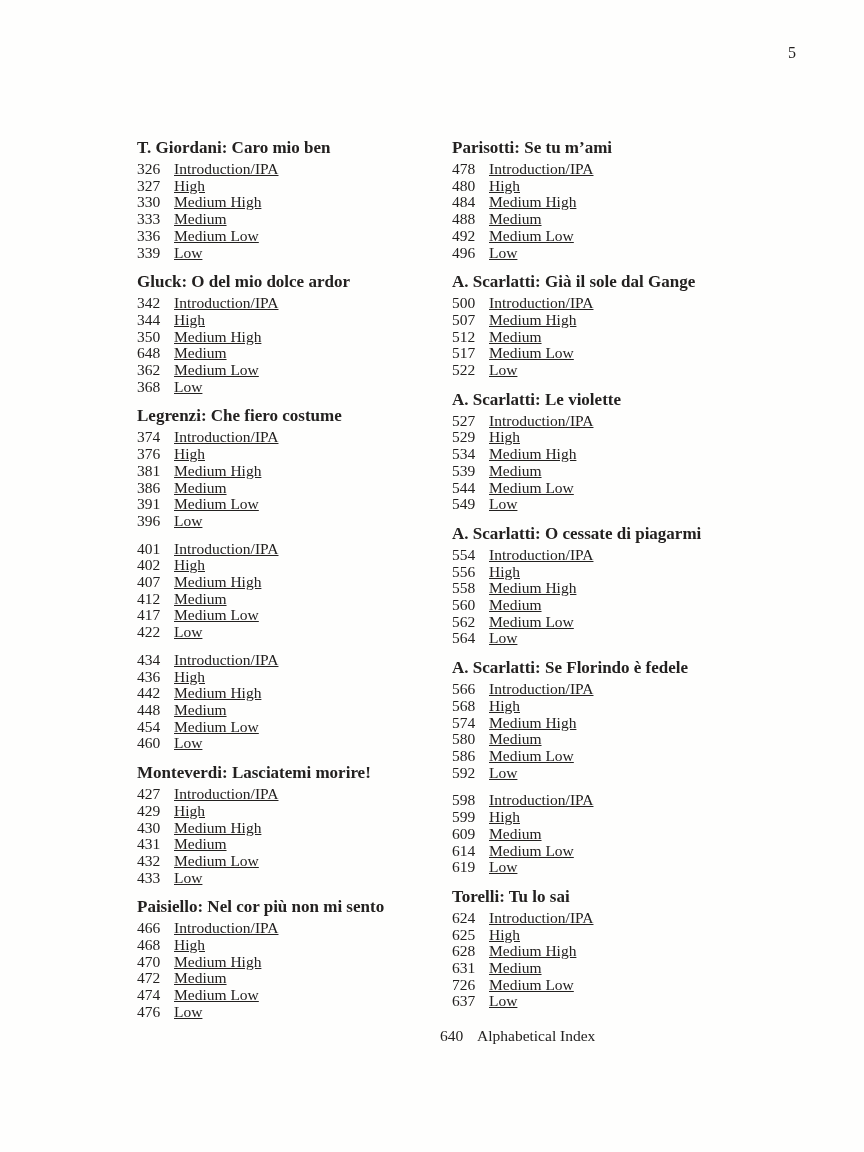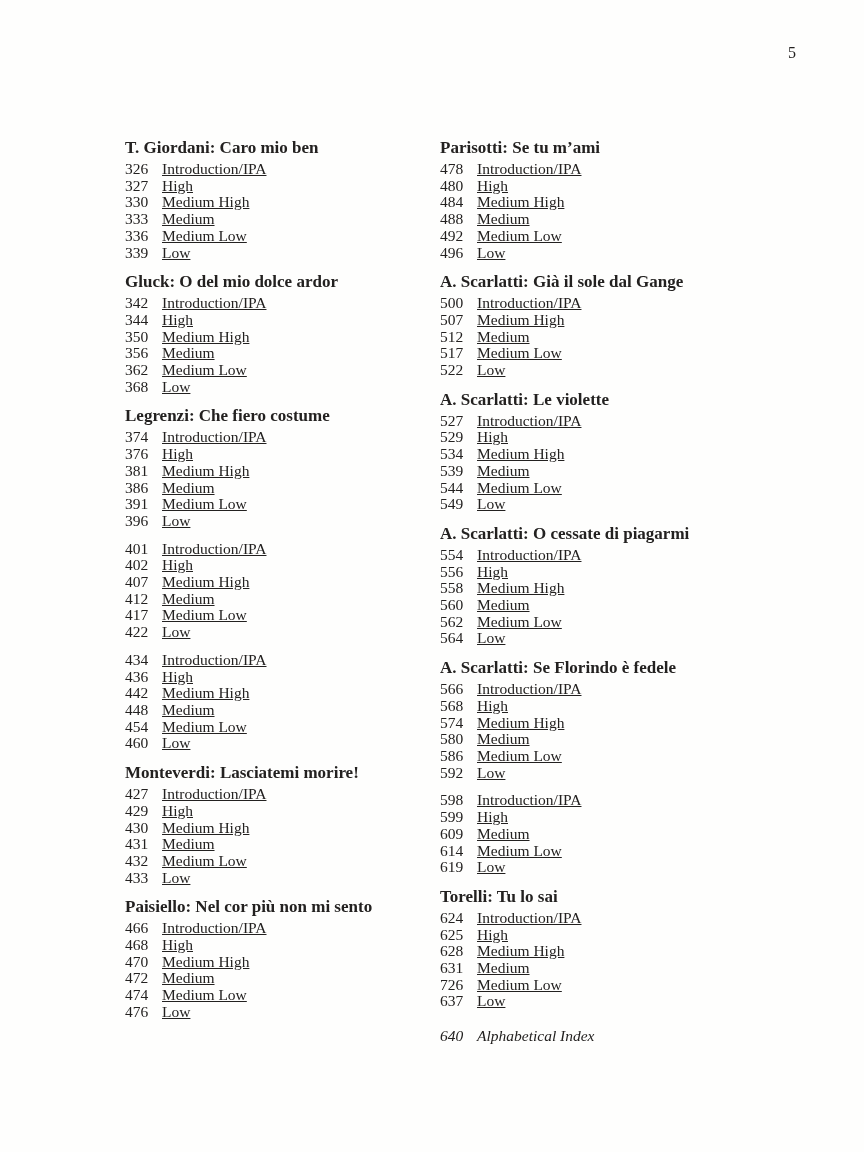--- a/index.html
+++ b/index.html
@@ -24,21 +24,21 @@
     line-height: 18px;
   }
   .content {
     position: absolute;
     left: 125px;
     top: 138px;
     display: flex;
   }
   .column-left  { width: 315px; }
   .column-right { width: 340px; }
-  .group { margin: 0 0 11px 0; }
+  .group { margin: 0 0 11px 12px; }
   .group-title {
     font-size: 17px;
     font-weight: bold;
     line-height: 19px;
     margin: 0 0 4px 0;
     white-space: nowrap;
   }
   .entries {
     list-style: none;
     margin: 0;
@@ -47,21 +47,21 @@
   }
   .entry {
     font-size: 15.5px;
     line-height: 16.7px;
     white-space: nowrap;
   }
   .entry-page {
     display: inline-block;
     width: 37px;
   }
-  .footer-entry { margin-top: 18px; font-style: italic; }
+  .footer-entry { margin-top: 18px; }
 </style>
 </head>
 <body>
 
 <div class="page">
   <div class="page-number">5</div>
 
   <div class="content">
     <div class="column column-left">
   <section class="group">
@@ -102,21 +102,21 @@
 
   <li class="entry">
     <span class="entry-page">344</span><span class="entry-label">High</span>
   </li>
 
   <li class="entry">
     <span class="entry-page">350</span><span class="entry-label">Medium High</span>
   </li>
 
   <li class="entry">
-    <span class="entry-page">356</span><span class="entry-label">Medium</span>
+    <span class="entry-page">648</span><span class="entry-label">Medium</span>
   </li>
 
   <li class="entry">
     <span class="entry-page">362</span><span class="entry-label">Medium Low</span>
   </li>
 
   <li class="entry">
     <span class="entry-page">368</span><span class="entry-label">Low</span>
   </li>
 </ul>

